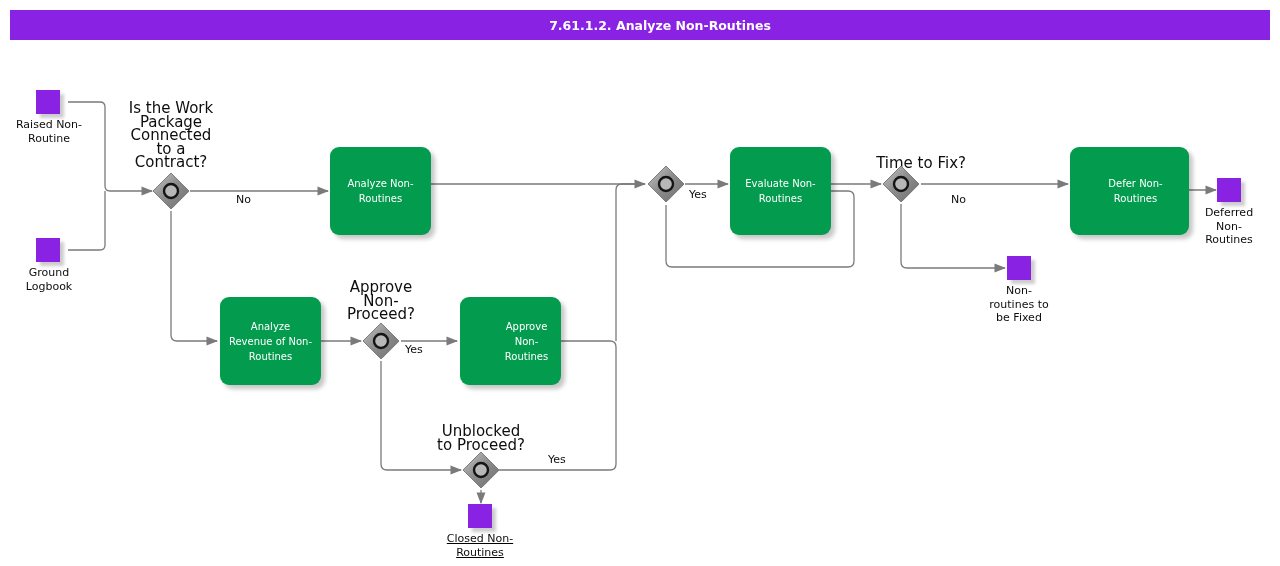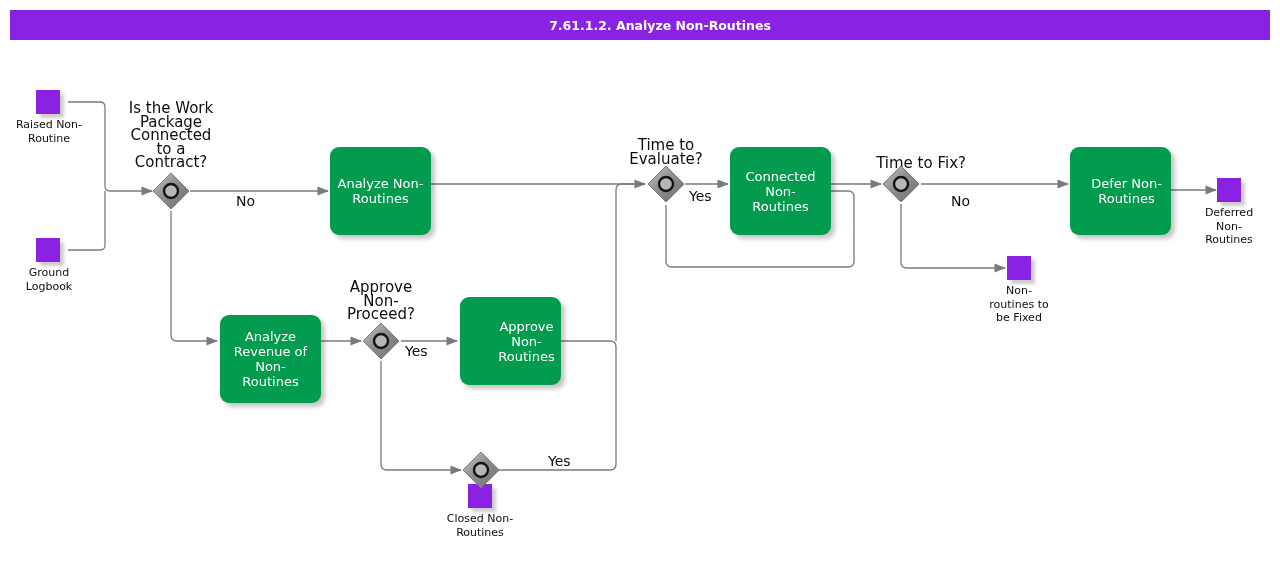--- a/index.html
+++ b/index.html
@@ -65,21 +65,21 @@
     border-radius: 9px;
     box-shadow: 4px 4px 4px rgba(0,0,0,0.22);
     display: flex;
     align-items: center;
     justify-content: center;
     box-sizing: border-box;
   }
   .task .tasklabel {
     color: #ffffff;
     font-family: "DejaVu Sans", "Liberation Sans", sans-serif;
-    font-size: 13px;
+    font-size: 10px;
     line-height: 15px;
     text-align: center;
     padding: 0 6px;
     white-space: pre-line;
   }
 
   
   .eventbox {
     width: 24px;
     height: 24px;
@@ -119,21 +119,21 @@
     color: #0d0d0d;
     text-align: center;
     white-space: pre-line;
     width: 130px;
   }
 
   
   .edgelabel {
     position: absolute;
     font-family: "DejaVu Sans", "Liberation Sans", sans-serif;
-    font-size: 14px;
+    font-size: 11px;
     color: #0d0d0d;
     white-space: nowrap;
   }
 </style>
 </head>
 <body>
 
 <div id="canvas">
 
   <div class="titlebar">
@@ -203,42 +203,42 @@
 Routines</div>
   </div>
 
   <div class="eventwrap below node" style="left:964px; top:256px; width:110px;">
     <div class="eventbox"></div>
     <div class="evlabel">Non-
 routines to
 be Fixed</div>
   </div>
 
-  <div class="eventwrap below node" style="left:425px; top:484px; width:110px;">
+  <div class="eventwrap below node" style="left:425px; top:504px; width:110px;text-decoration:underline;">
     <div class="eventbox"></div>
     <div class="evlabel">Closed Non-
 Routines</div>
   </div>
 
   <div class="task node" style="left:330px; top:147px; width:101px; height:88px;">
     <span class="tasklabel">Analyze Non-
 Routines</span>
   </div>
 
   <div class="task node" style="left:730px; top:147px; width:101px; height:88px;">
-    <span class="tasklabel">Connected Non-
-Routines</span>
-  </div>
-
-  <div class="task node" style="left:1070px; top:147px; width:101px; height:88px;padding-left:12px;">
+    <span class="tasklabel">Evaluate Non-
+Routines</span>
+  </div>
+
+  <div class="task node" style="left:1070px; top:147px; width:119px; height:88px;padding-left:12px;">
     <span class="tasklabel">Defer Non-
 Routines</span>
   </div>
 
-  <div class="task node" style="left:220px; top:297px; width:101px; height:88px;margin-top:18px;">
+  <div class="task node" style="left:220px; top:297px; width:101px; height:88px;">
     <span class="tasklabel">Analyze
 Revenue of Non-
 Routines</span>
   </div>
 
   <div class="task node" style="left:460px; top:297px; width:101px; height:88px;padding-left:32px;">
     <span class="tasklabel">Approve Non-
 Routines</span>
   </div>
 
@@ -255,22 +255,20 @@
           <stop offset="45%" stop-color="#8f8f8f"></stop>
           <stop offset="100%" stop-color="#6e6e6e"></stop>
         </linearGradient>
       </defs>
       <polygon points="21,4 37,20 21,36 5,20" fill="rgba(0,0,0,0.18)"></polygon>
       <polygon points="19,1 37,19 19,37 1,19" fill="url(#gwg1)" stroke="#7d7d7d" stroke-width="1"></polygon>
       <circle cx="19" cy="19" r="7" fill="#b7b7b7" stroke="#141414" stroke-width="2.4"></circle>
     </svg>
   </div>
 
-  <div class="gwlabel" style="left:601px; top:139px;">Time to
-Evaluate?</div>
   <div class="gateway" style="left:647px; top:165px;">
     <svg width="38" height="38" viewBox="0 0 38 38">
       <polygon points="21,4 37,20 21,36 5,20" fill="rgba(0,0,0,0.18)"></polygon>
       <polygon points="19,1 37,19 19,37 1,19" fill="url(#gwg1)" stroke="#7d7d7d" stroke-width="1"></polygon>
       <circle cx="19" cy="19" r="7" fill="#b7b7b7" stroke="#141414" stroke-width="2.4"></circle>
     </svg>
   </div>
 
   <div class="gwlabel" style="left:836px; top:157px;text-align:right;">Time to Fix?</div>
   <div class="gateway" style="left:882px; top:165px;">
@@ -285,20 +283,22 @@
 Non-
 Proceed?</div>
   <div class="gateway" style="left:362px; top:322px;">
     <svg width="38" height="38" viewBox="0 0 38 38">
       <polygon points="21,4 37,20 21,36 5,20" fill="rgba(0,0,0,0.18)"></polygon>
       <polygon points="19,1 37,19 19,37 1,19" fill="url(#gwg1)" stroke="#7d7d7d" stroke-width="1"></polygon>
       <circle cx="19" cy="19" r="7" fill="#b7b7b7" stroke="#141414" stroke-width="2.4"></circle>
     </svg>
   </div>
 
+  <div class="gwlabel" style="left:416px; top:425px;">Unblocked
+to Proceed?</div>
   <div class="gateway" style="left:462px; top:451px;">
     <svg width="38" height="38" viewBox="0 0 38 38">
       <polygon points="21,4 37,20 21,36 5,20" fill="rgba(0,0,0,0.18)"></polygon>
       <polygon points="19,1 37,19 19,37 1,19" fill="url(#gwg1)" stroke="#7d7d7d" stroke-width="1"></polygon>
       <circle cx="19" cy="19" r="7" fill="#b7b7b7" stroke="#141414" stroke-width="2.4"></circle>
     </svg>
   </div>
 
   <div class="edgelabel" style="left:236px; top:193px;">No</div>
   <div class="edgelabel" style="left:689px; top:188px;">Yes</div>

